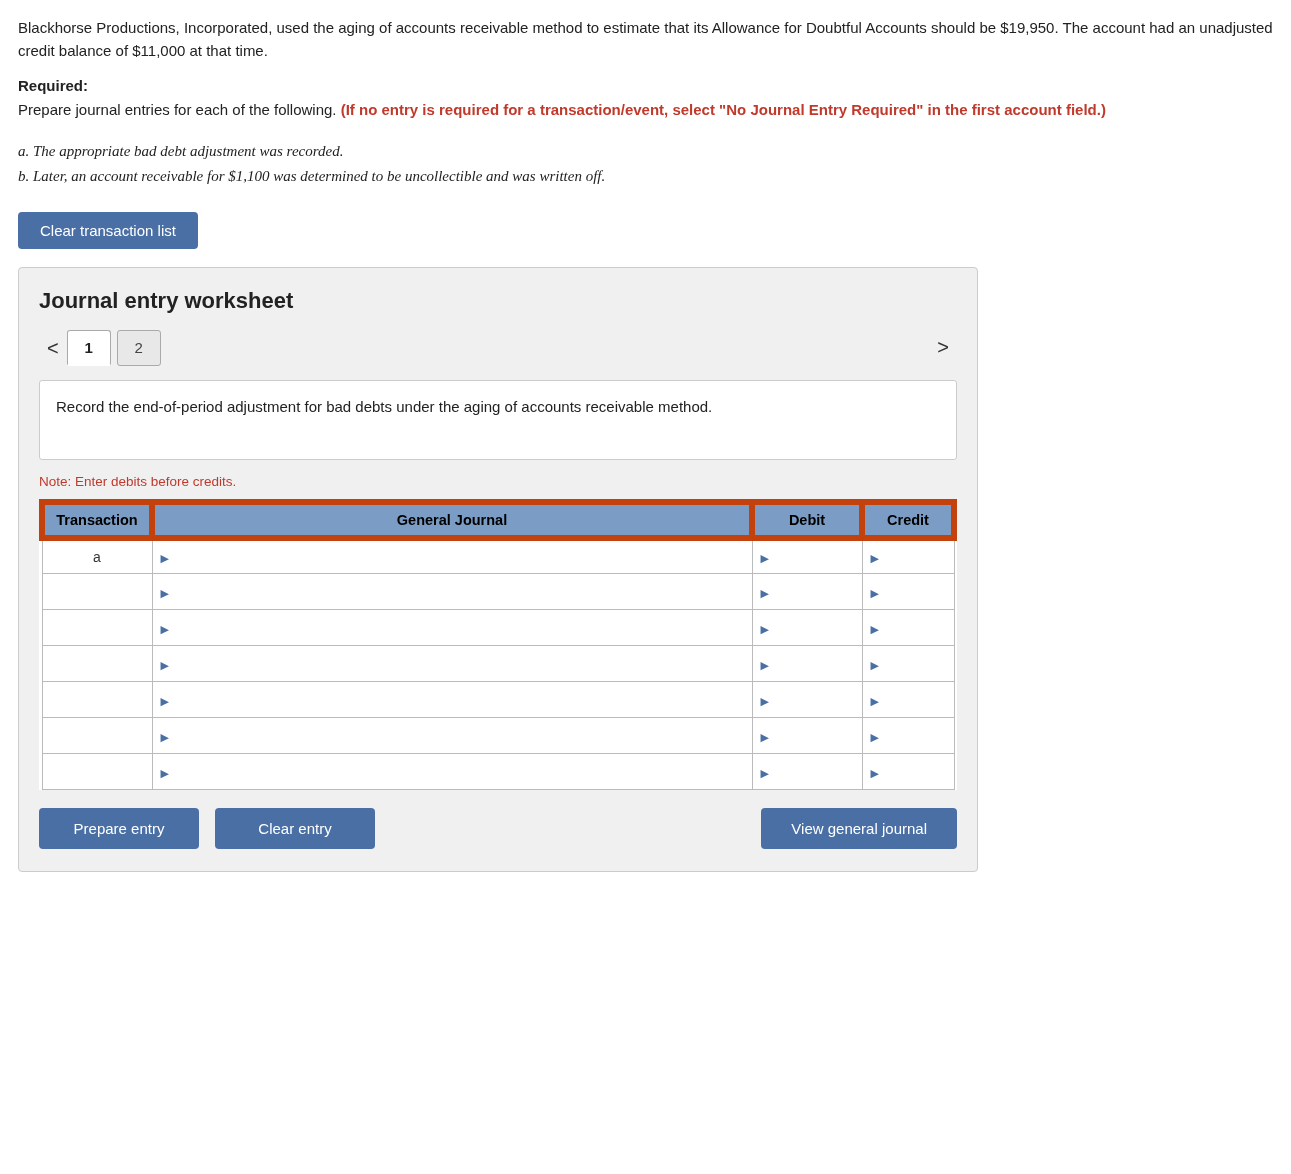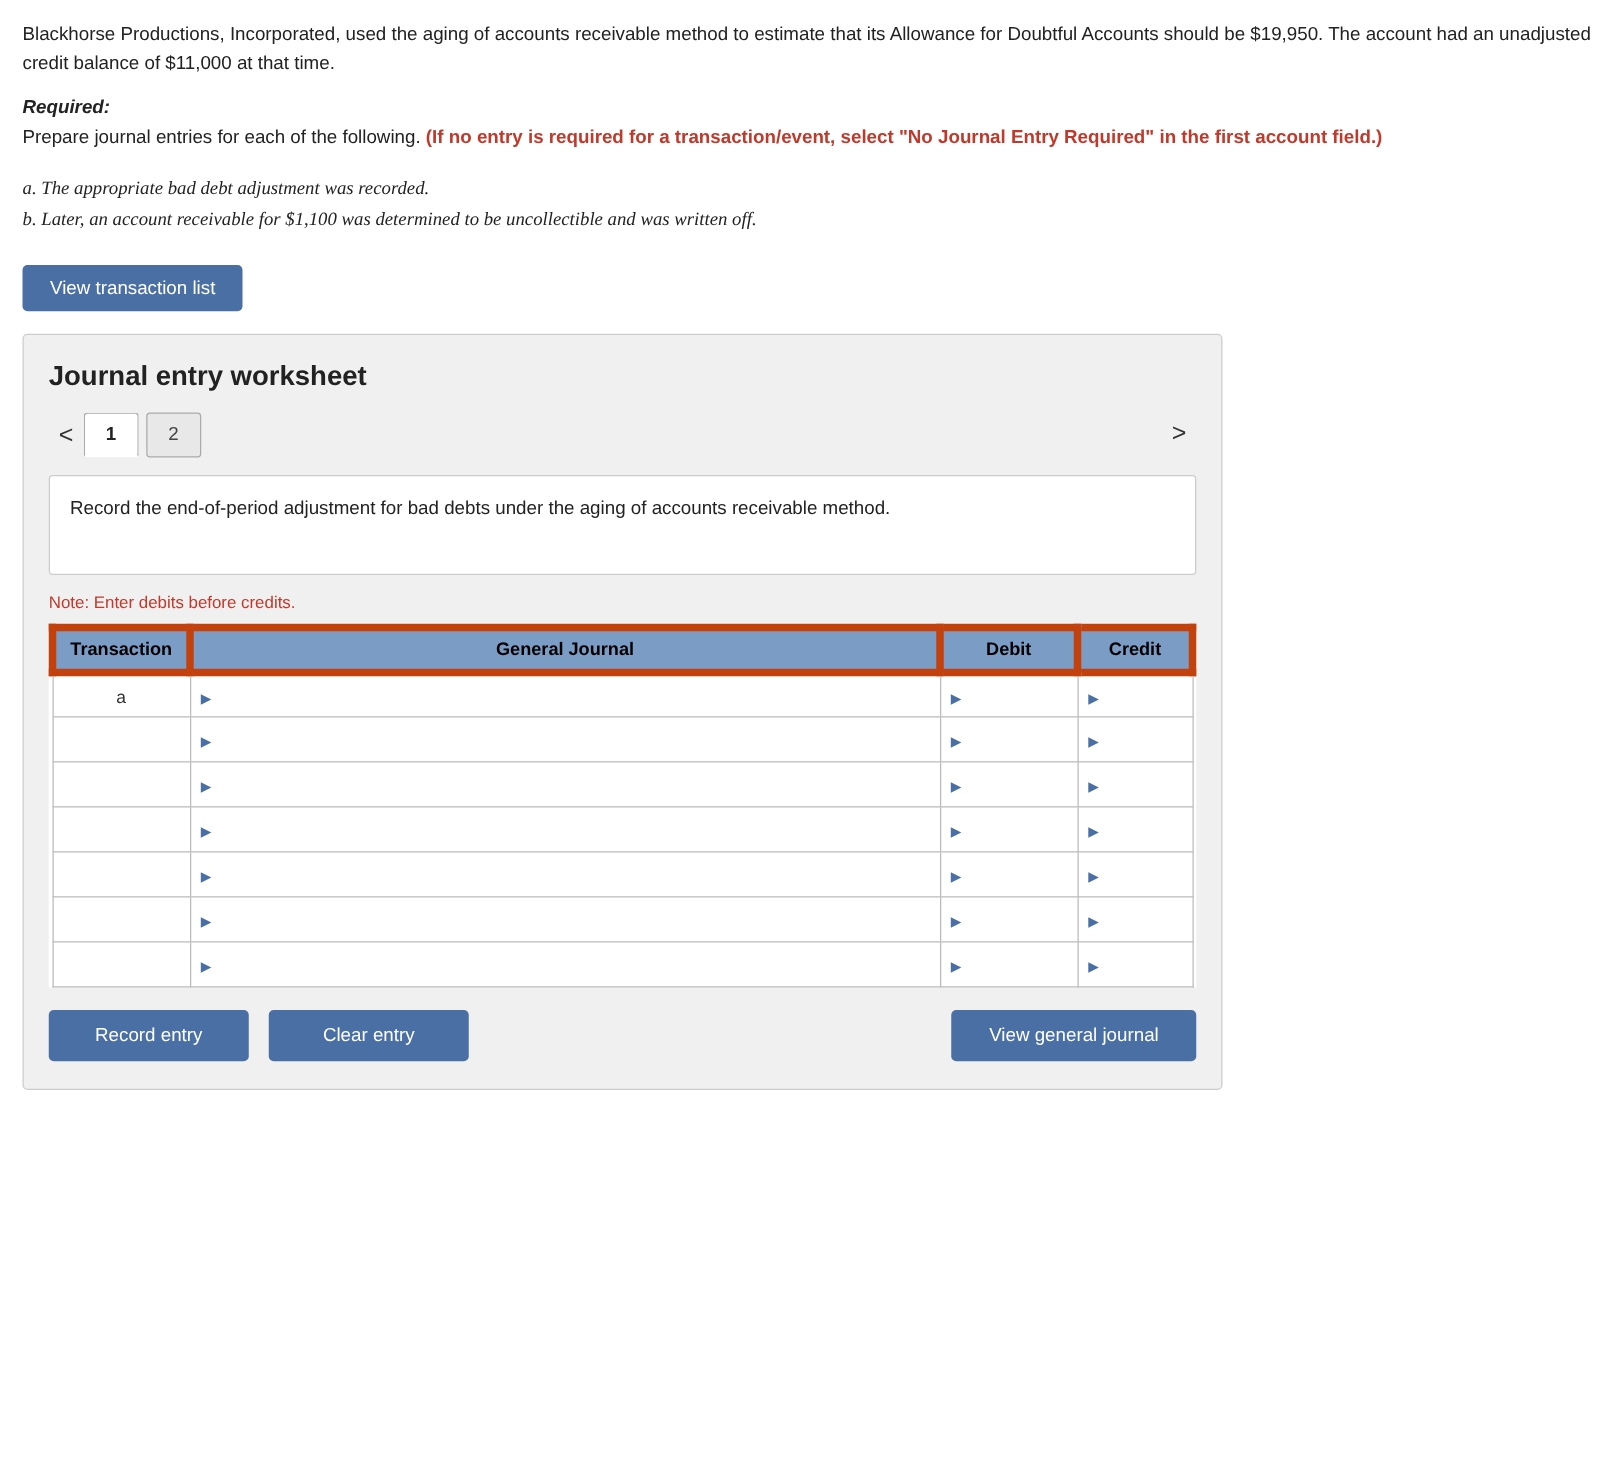--- a/index.html
+++ b/index.html
@@ -23,21 +23,20 @@
       margin-bottom: 14px;
     }
 
     .required-section {
       margin-bottom: 16px;
     }
 
     .required-label {
       font-weight: bold;
       margin-bottom: 4px;
-      font-style: italic;
     }
 
     .required-instruction {
       line-height: 1.55;
     }
 
     .highlight-red {
       color: #c0392b;
       font-weight: bold;
     }
@@ -275,21 +274,21 @@
   </p>
 </div>
 
 
 <div class="problems-section">
   <p>a. The appropriate bad debt adjustment was recorded.</p>
   <p>b. Later, an account receivable for $1,100 was determined to be uncollectible and was written off.</p>
 </div>
 
 
-<button class="view-transaction-btn">View transaction list</button>
+<button class="view-transaction-btn">Clear transaction list</button>
 
 
 <div class="worksheet-container">
   <div class="worksheet-title">Journal entry worksheet</div>
 
   <div class="tabs-row">
     <button class="tab-nav-btn">&lt;</button>
     <div class="tab-item active">1</div>
     <div class="tab-item inactive">2</div>
     <button class="tab-right-nav">&gt;</button>
@@ -348,20 +347,20 @@
       <tr>
         <td class="td-transaction"></td>
         <td class="td-general"></td>
         <td class="td-debit"></td>
         <td class="td-credit"></td>
       </tr>
     </tbody>
   </table>
 
   <div class="bottom-buttons">
-    <button class="btn-blue">Record entry</button>
+    <button class="btn-blue">Prepare entry</button>
     <button class="btn-blue">Clear entry</button>
     <button class="btn-blue right">View general journal</button>
   </div>
 </div>
 
 
 
 
 </body></html>

